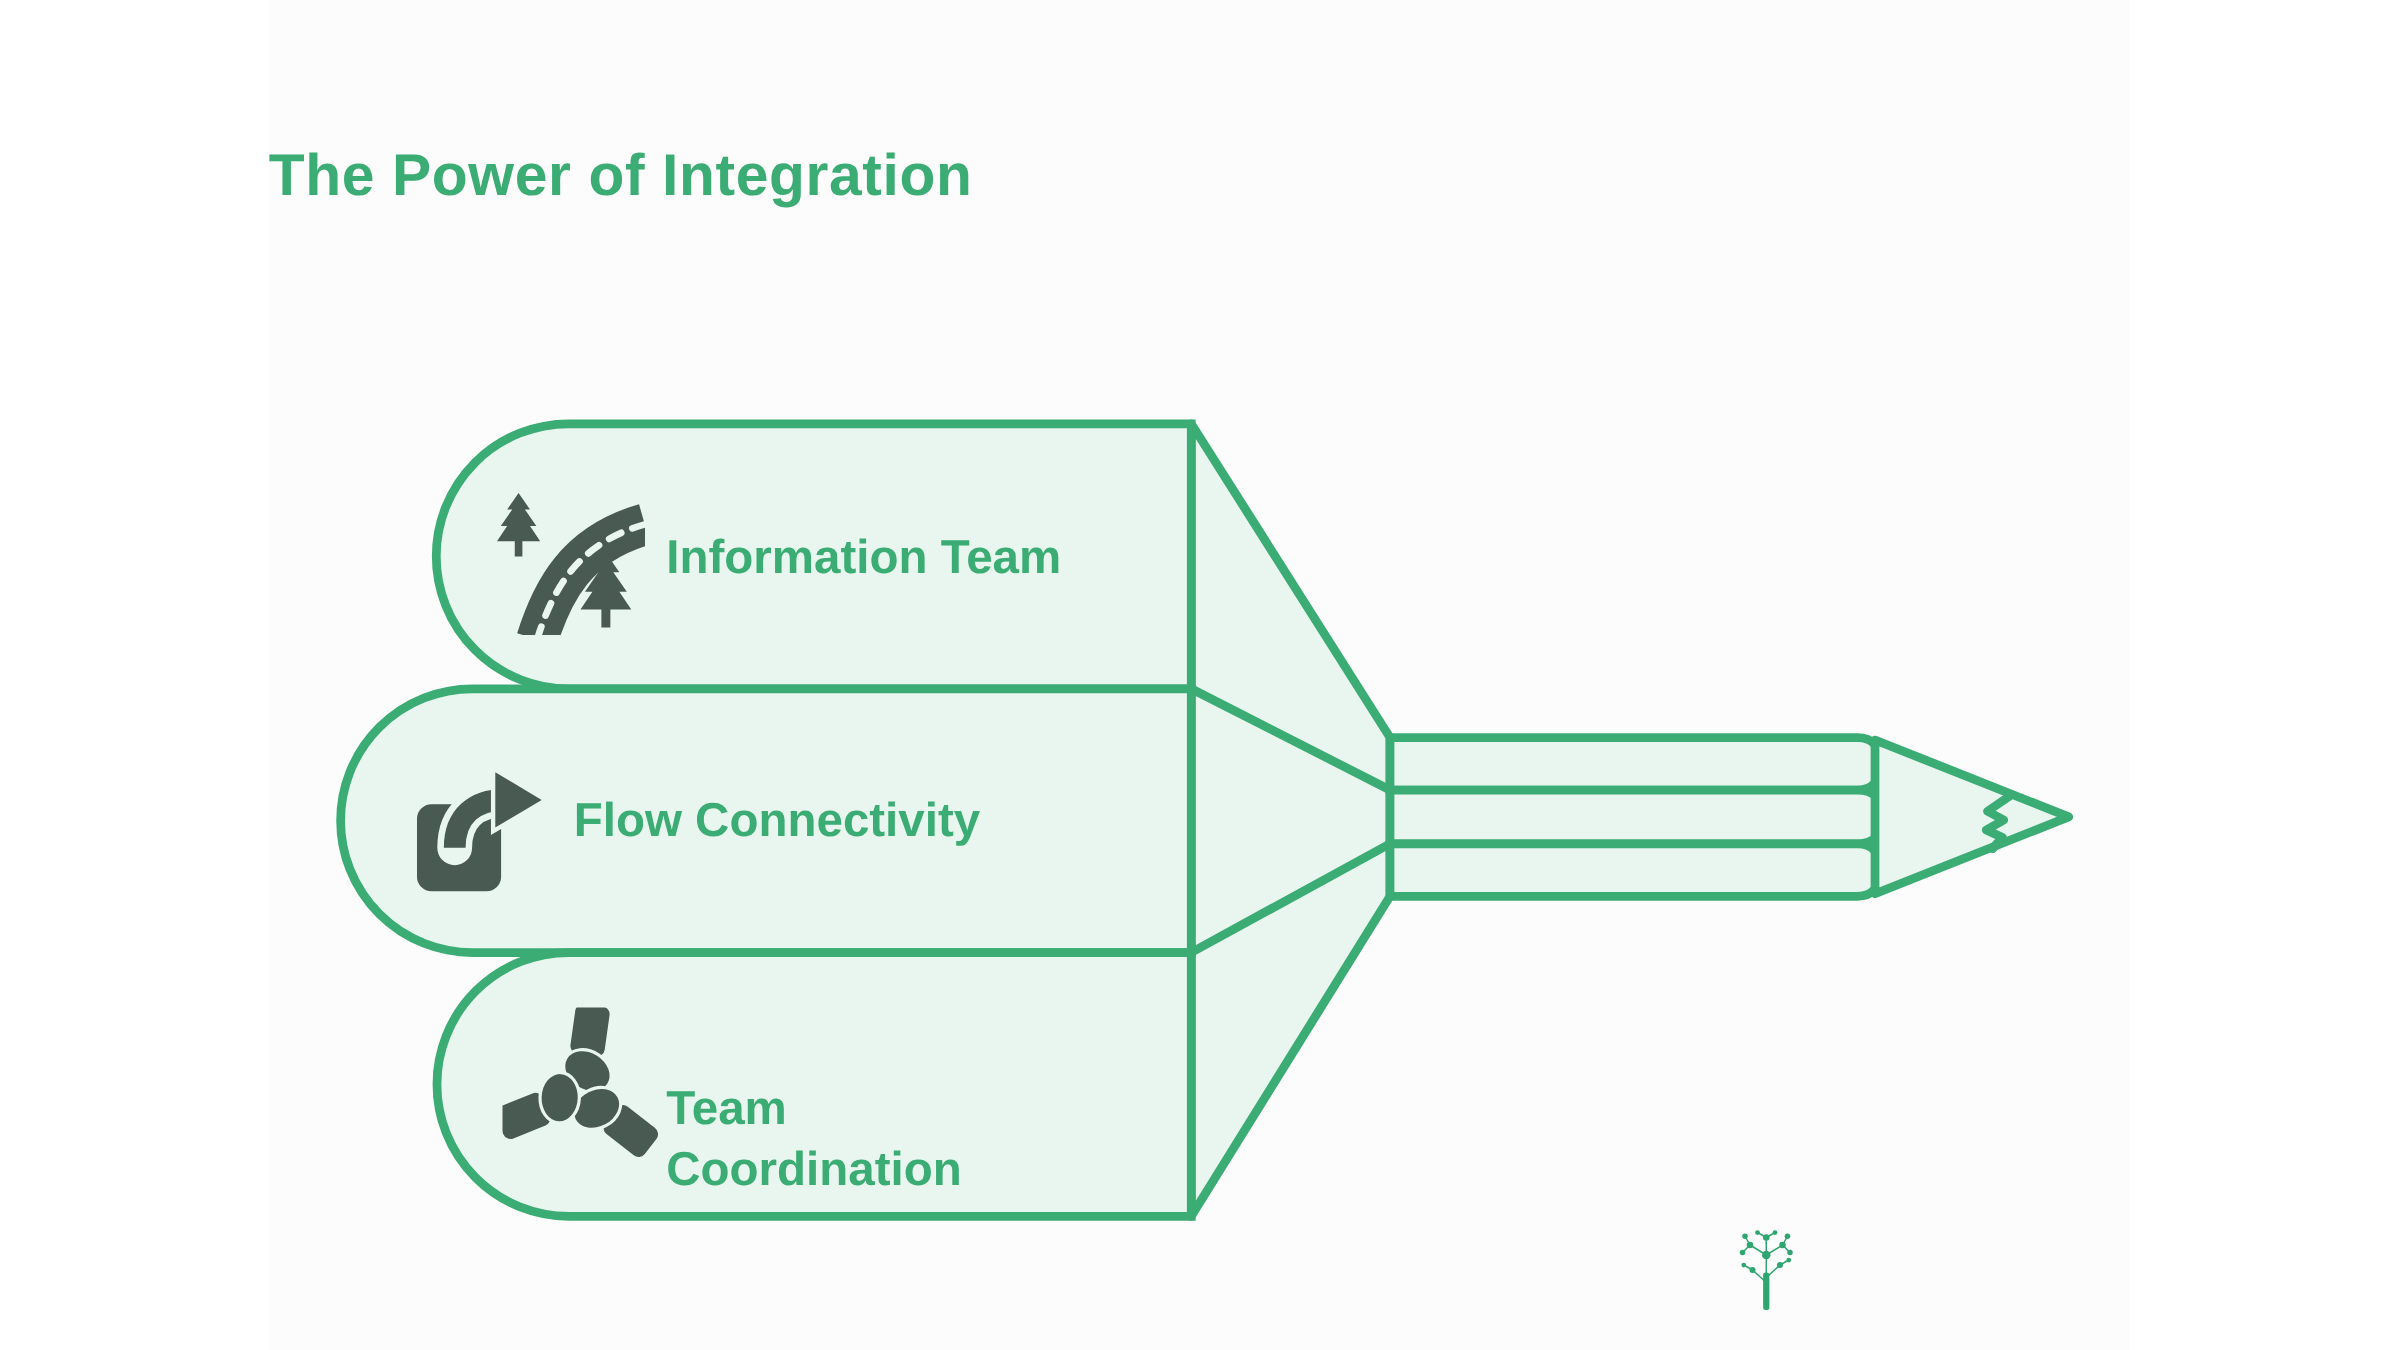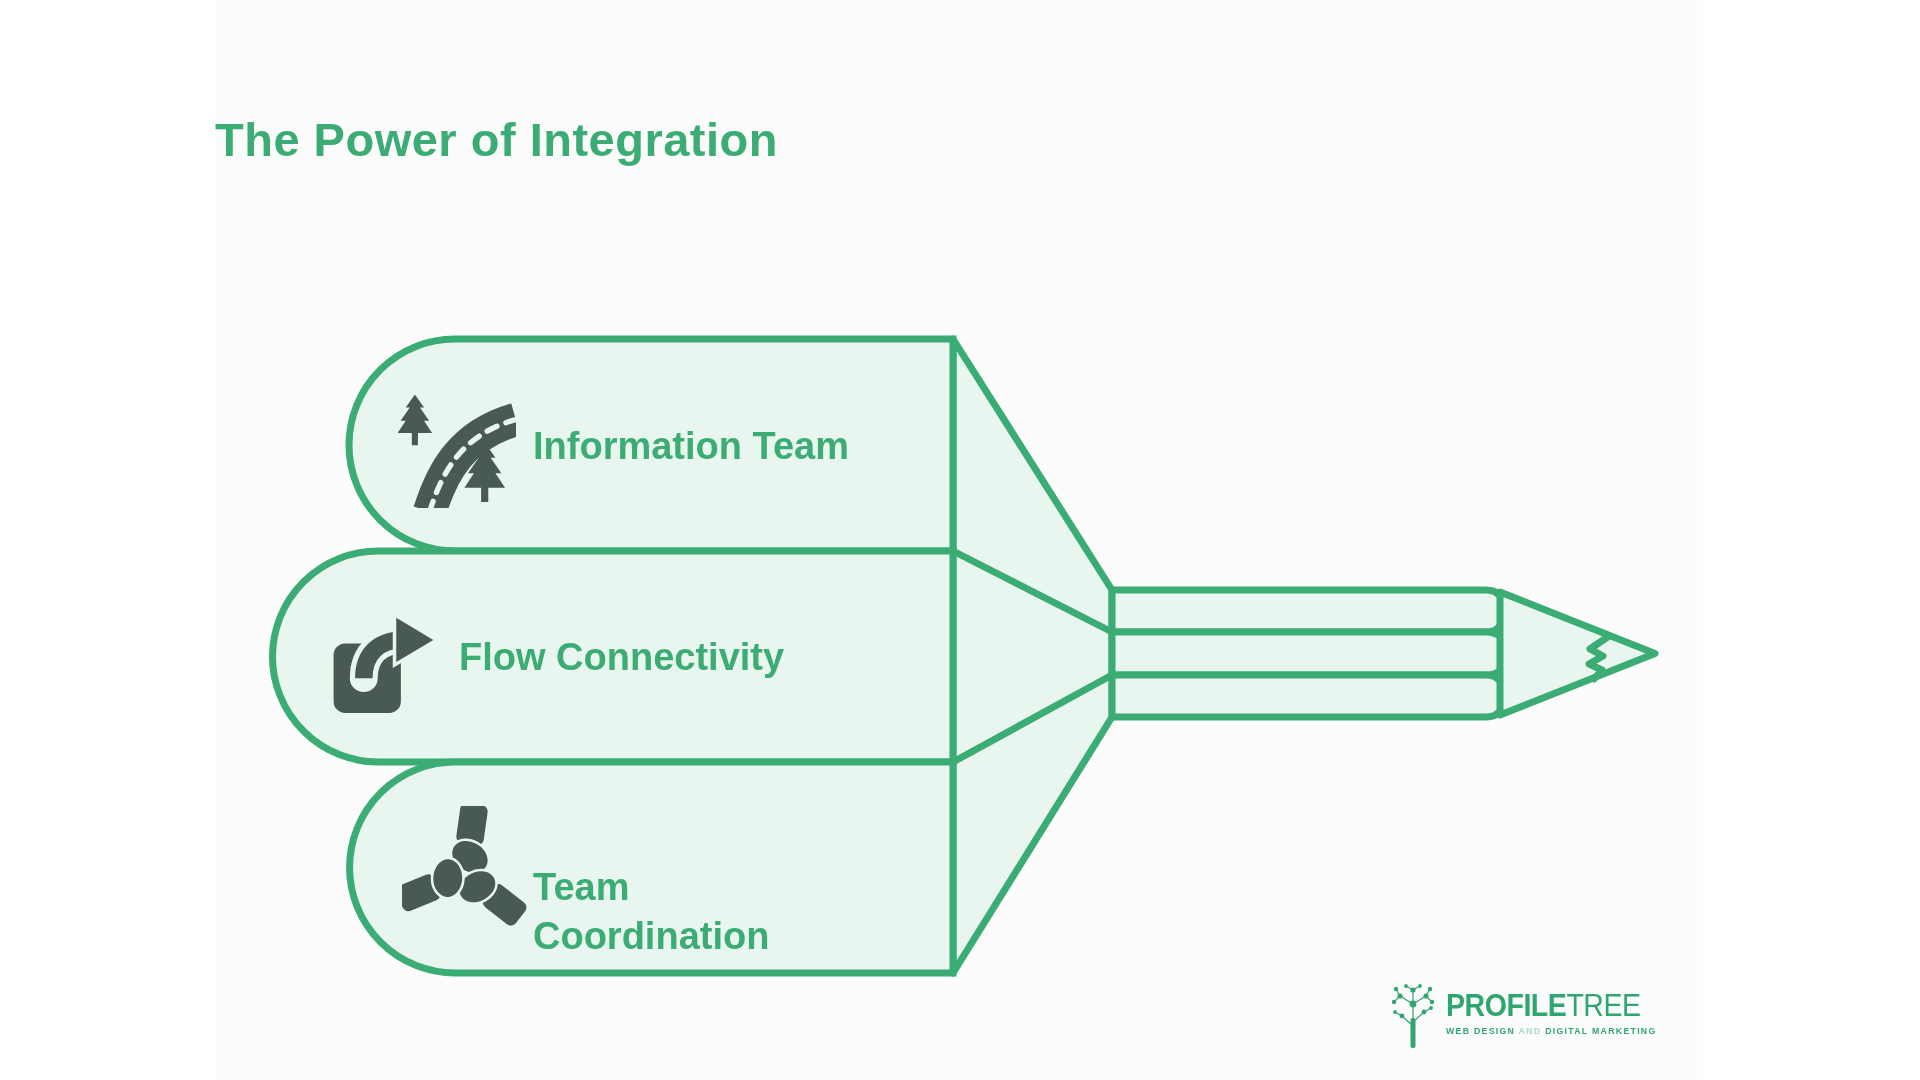--- a/index.html
+++ b/index.html
@@ -126,17 +126,13 @@
         <circle cx="42" cy="7" r="2.2"></circle>
         <circle cx="18" cy="4" r="1.9"></circle>
         <circle cx="32" cy="4" r="1.9"></circle>
         <circle cx="14" cy="34" r="2.4"></circle>
         <circle cx="36" cy="30" r="2.4"></circle>
         <circle cx="7" cy="30" r="1.9"></circle>
         <circle cx="43" cy="26" r="1.9"></circle>
       </g>
     </svg>
   </span>
-  <span class="logo-text">
-    <span class="logo-name"><span class="bold">PROFILE</span><span class="light">TREE</span></span>
-    <span class="logo-tagline"><span>WEB DESIGN </span><span class="and">AND</span><span> DIGITAL MARKETING</span></span>
-  </span>
 </div>
 
 </body></html>

